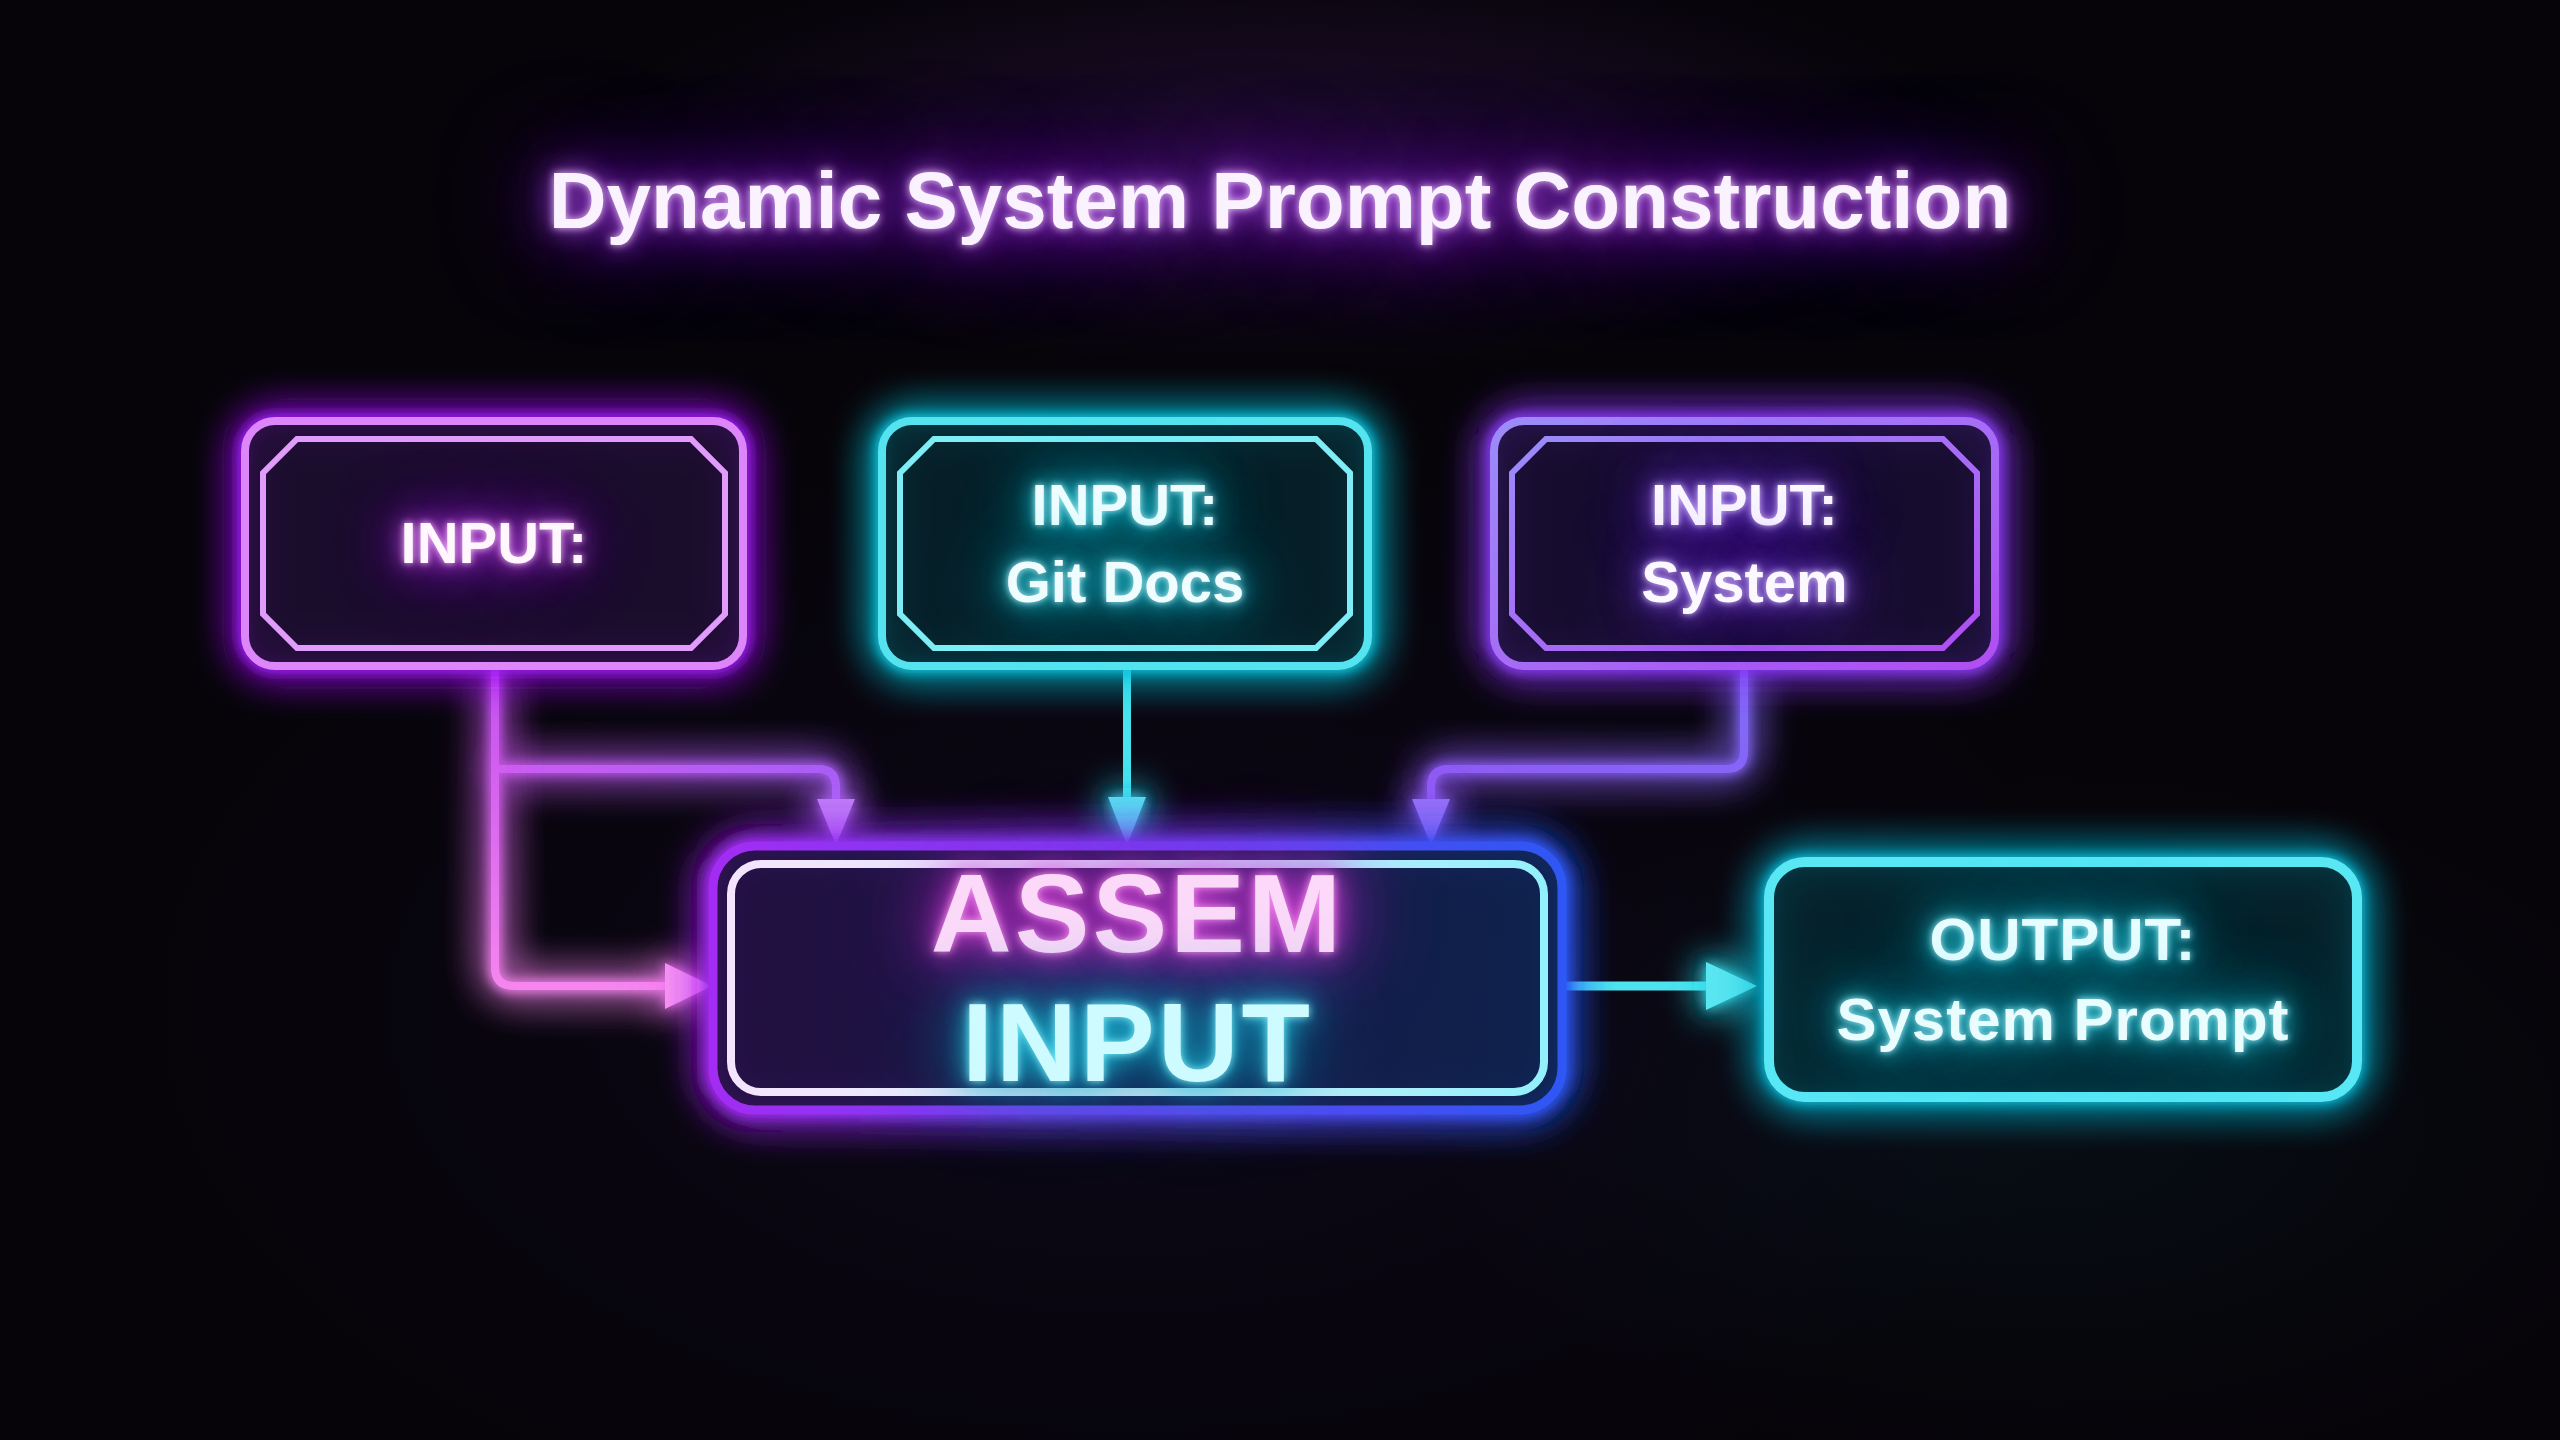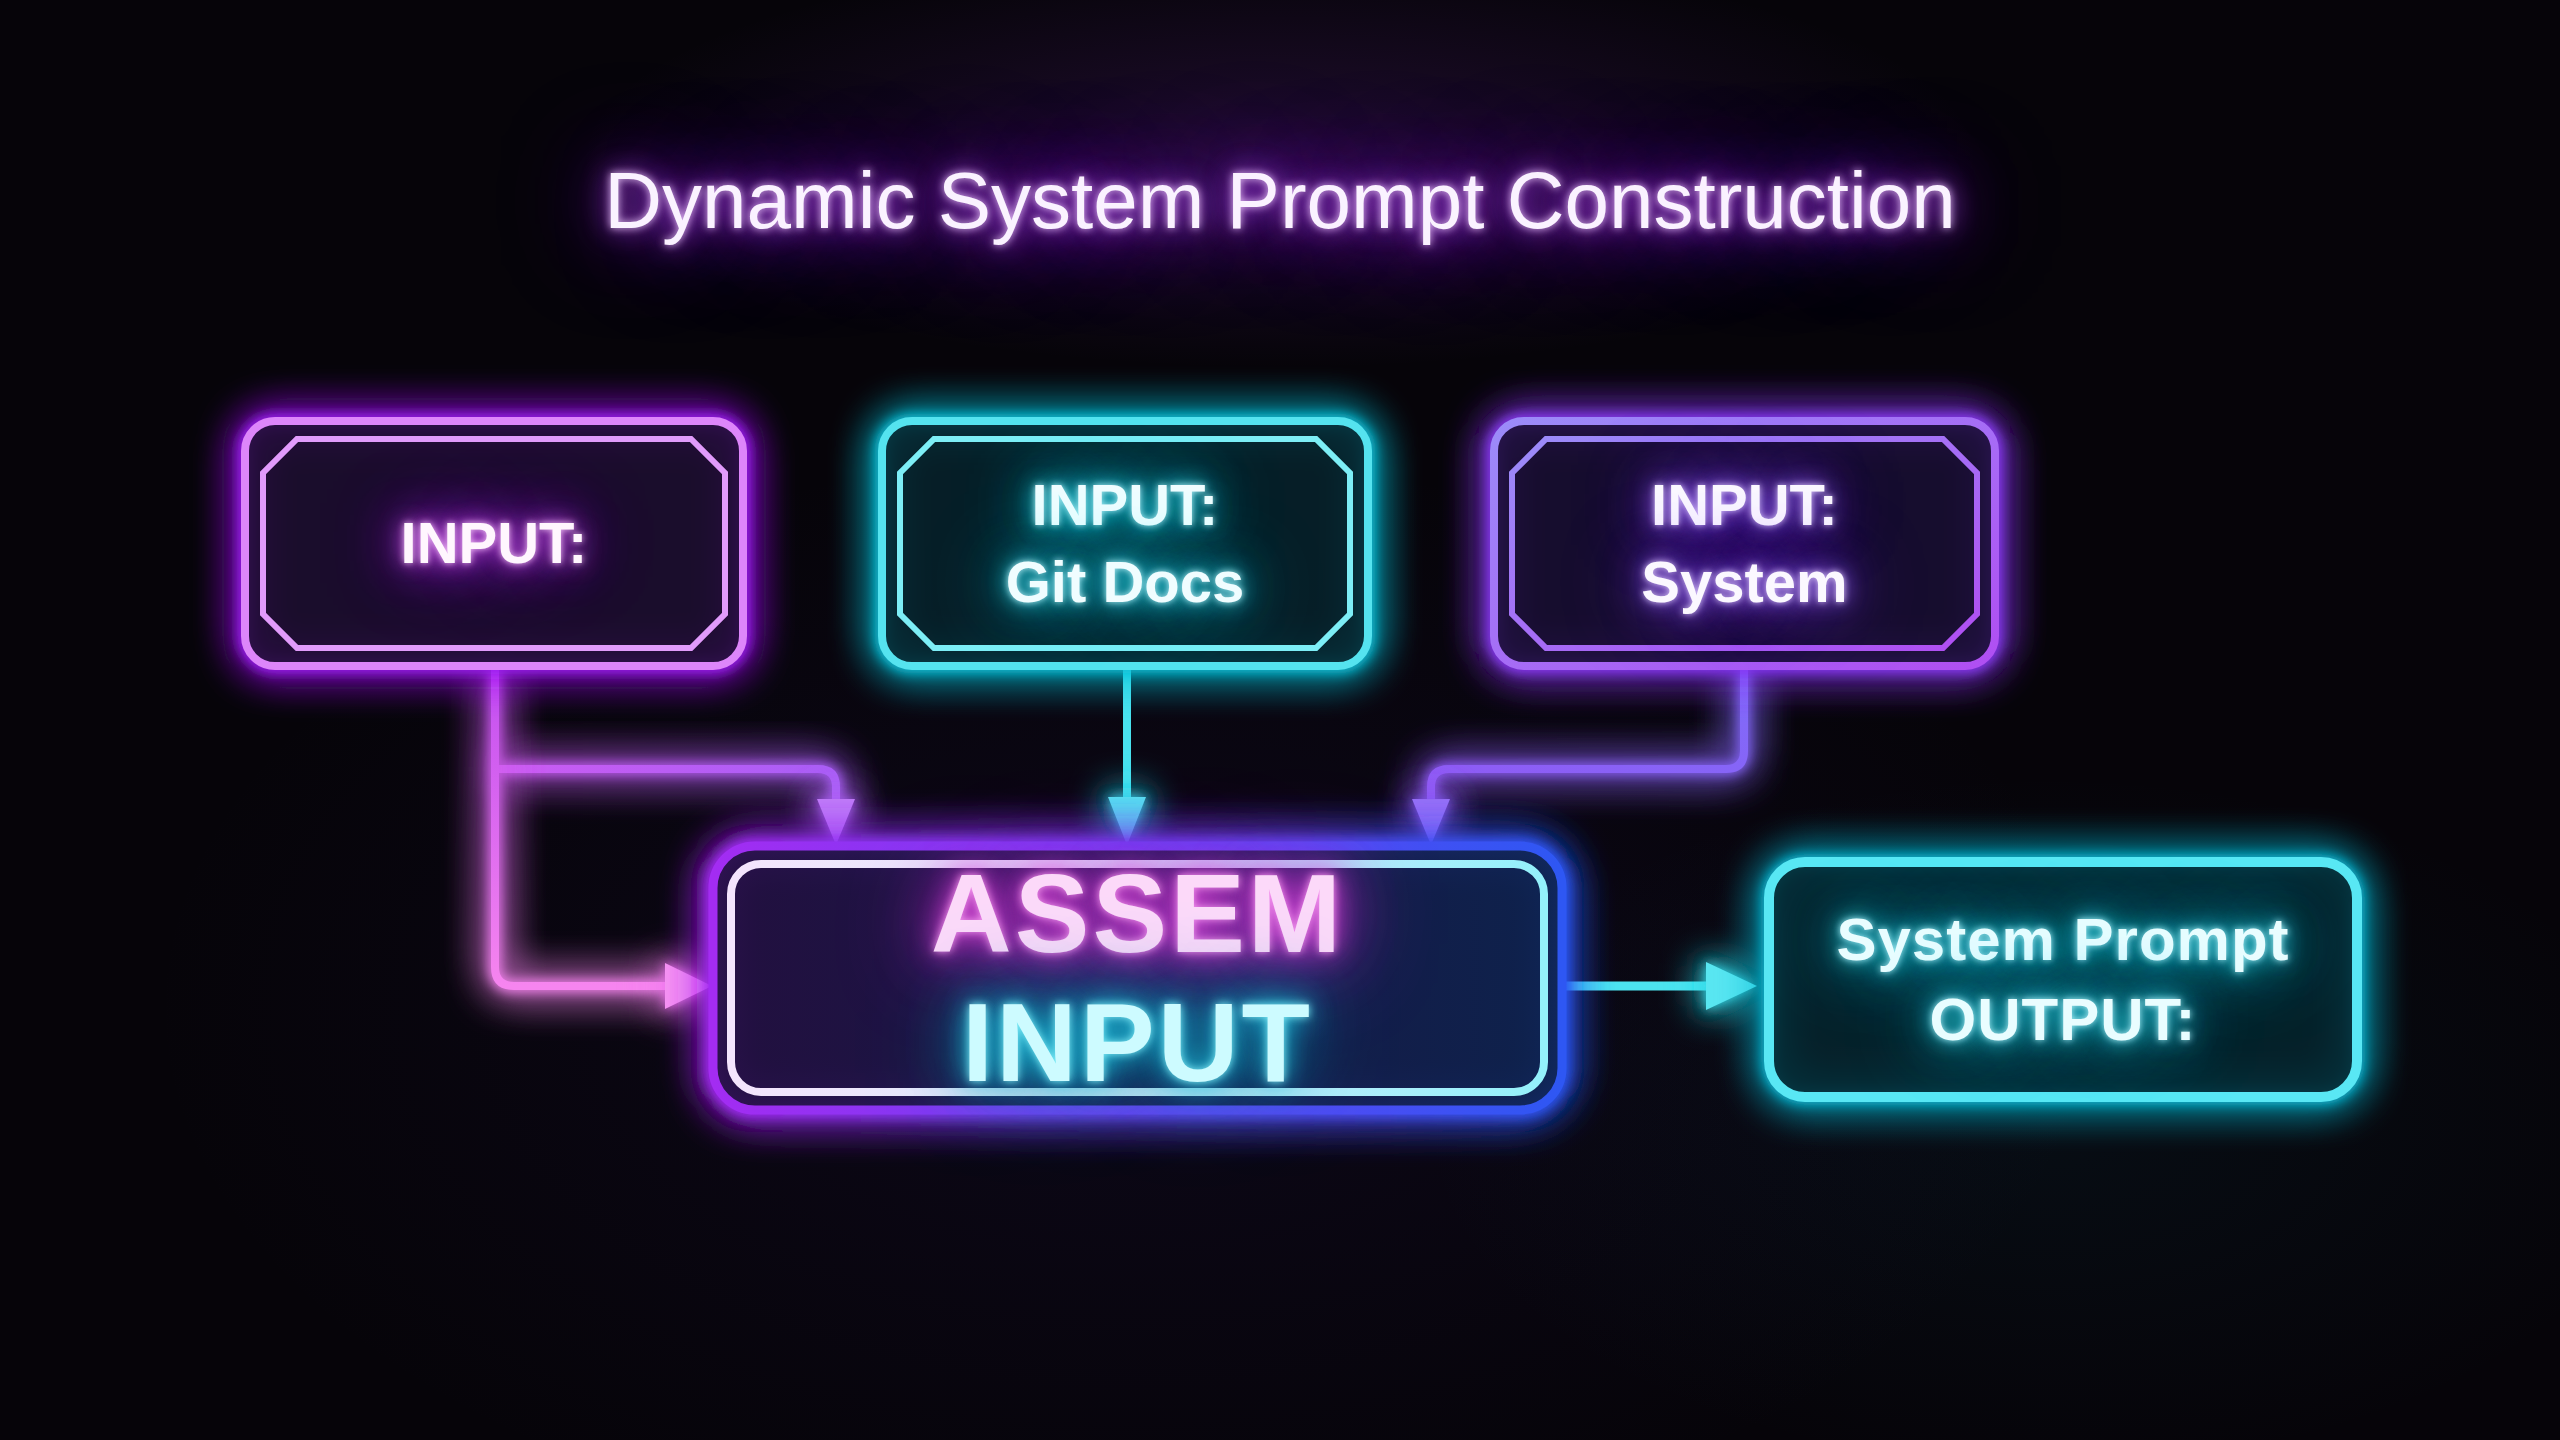--- a/index.html
+++ b/index.html
@@ -17,21 +17,21 @@
       radial-gradient(1400px 800px at 44% 70%, rgba(70,40,160,0.10), rgba(0,0,0,0) 70%),
       radial-gradient(900px 500px at 80% 78%, rgba(20,120,150,0.08), rgba(0,0,0,0) 70%),
       #060409;
   }
   svg.wires { position: absolute; inset: 0; }
 
   .label { position: absolute; display: flex; flex-direction: column; align-items: center; justify-content: center; text-align: center; }
 
   .title {
     left: 0; top: 146px; width: 2560px; height: 110px;
-    font-size: 80px; font-weight: 400; letter-spacing: 0px;
+    font-size: 80px; font-weight: 700; letter-spacing: 0px;
     color: #faf2ff;
     text-shadow: 0 0 8px #eec6ff, 0 0 26px #b44df0, 0 0 64px #8a1fe8, 0 0 110px #7a12d8;
   }
 
   .nodelabel { line-height: 1.32; font-weight: 700; }
 
   .neon-magenta-text {
     color: #fff6fe;
     text-shadow: 0 0 7px #f6c4fb, 0 0 20px #d55bf2, 0 0 46px #a91ef0, 0 0 80px #a91ef0;
   }
@@ -200,17 +200,17 @@
     <div>INPUT:</div>
     <div>System</div>
   </div>
 
   <div class="label asm-label">
     <span class="asm-left">ASSEM</span>
       <span class="asm-right">INPUT</span>
   </div>
 
   <div class="label nodelabel out-label neon-cyan-text-2">
+    <div>OUTPUT:</div>
     <div>System Prompt</div>
-    <div>OUTPUT:</div>
   </div>
 
 </div>
 
 </body></html>

